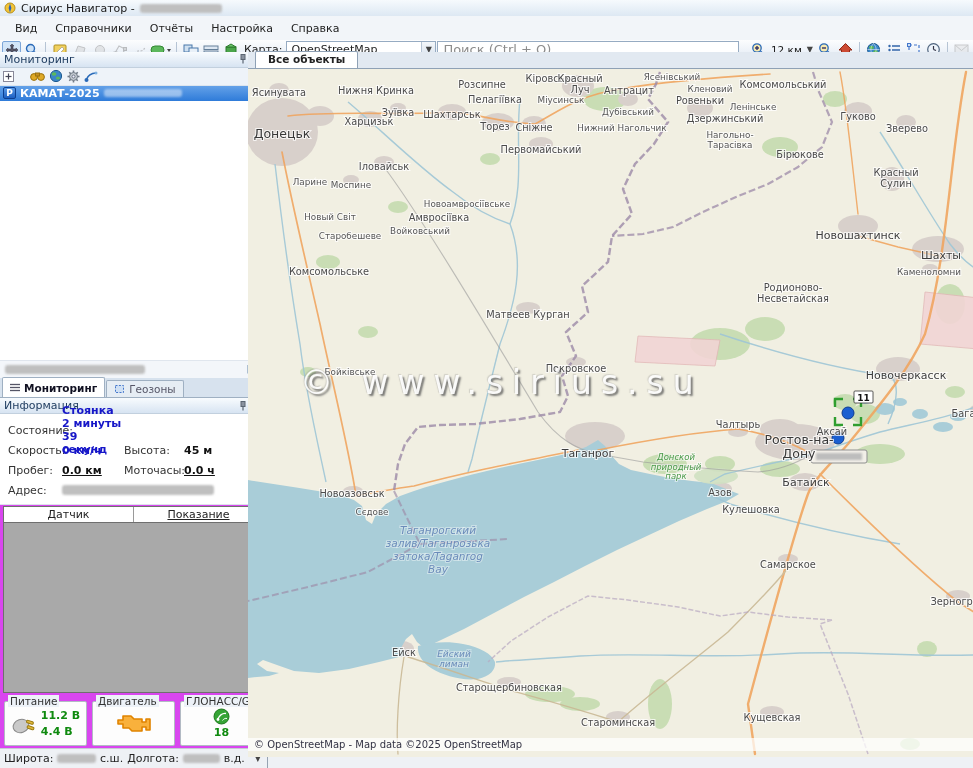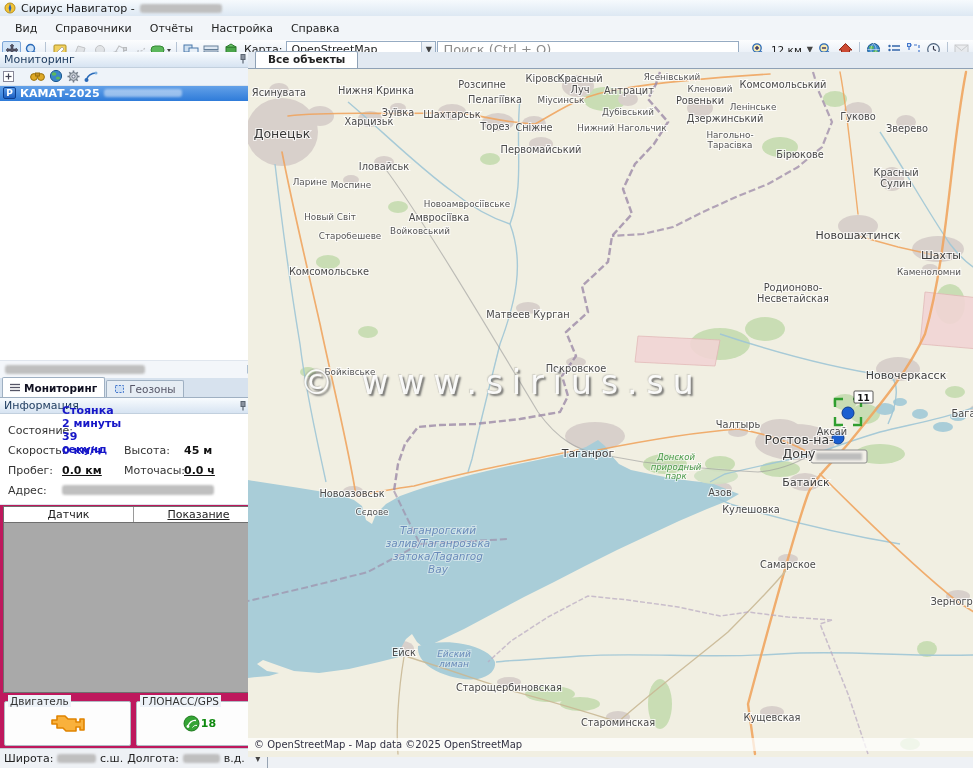--- a/index.html
+++ b/index.html
@@ -18,21 +18,21 @@
 .tsep {width:1px; height:15px; background:#b6c4d4; margin:0 3px;}
 .tlabel {padding:0 3px; color:#222;}
 .combo {display:flex; align-items:center; height:17px; border:1px solid #96abc2; background:#fff; width:150px; padding-left:4px; position:relative;}
 .combo .carr {margin-left:auto; width:14px; height:15px; background:linear-gradient(#f4f7fa,#d8e2ee); border-left:1px solid #b6c4d4; display:flex; align-items:center; justify-content:center; font-size:8px; color:#444;}
 .searchbox {height:17px; width:302px; border:1px solid #96abc2; font-size:13px; padding:0 5px; color:#222; font-family:inherit;}
 .searchbox::placeholder {color:#8d8d8d;}
 .scale-lbl {padding:0 2px; font-size:10.5px;}
 .mini-arr {font-size:8px; color:#444; padding:0 2px;}
 
 
-.leftpanel {position:absolute; left:0; top:52px; width:268px; bottom:0; background:#be185d; border-right:1px solid #96a3b2; display:flex; flex-direction:column;}
+.leftpanel {position:absolute; left:0; top:52px; width:268px; bottom:0; background:#d946ef; border-right:1px solid #96a3b2; display:flex; flex-direction:column;}
 .phead {height:16px; background:linear-gradient(#f8fbfe,#d7e4f2); border-bottom:1px solid #c2d0de; display:flex; align-items:center; padding:0 4px; color:#1c3a5e;}
 .phead .sp {flex:1;}
 .phx {color:#445; font-weight:bold; font-size:11px; line-height:10px; padding:0 2px; cursor:default;}
 .ptool {height:18px; background:#eef3f9; display:flex; align-items:center; gap:4px; padding:0 3px; border-bottom:1px solid #dde5ee;}
 .tree {height:276px; background:#fff; position:relative; overflow:hidden;}
 .trow {height:15px; background:linear-gradient(#63a1e8,#2f7bd9); color:#fff; display:flex; align-items:center; gap:4px; padding:0 3px; font-weight:bold;}
 .pbadge {width:13px; height:12px; background:linear-gradient(#5a9ae6,#1c5fc2); border:1px solid #0d3f8f; border-radius:2px; color:#fff; font-size:9px; font-weight:bold; display:flex; align-items:center; justify-content:center;}
 .treefoot {height:18px; background:#f3f6fa; display:flex; align-items:center; justify-content:space-between; padding:0 5px; border-top:1px solid #e0e6ee;}
 .tabs {height:20px; background:#d7e2ee; display:flex; align-items:flex-end; padding-left:2px; border-bottom:1px solid #9fb0c2;}
 .tab {height:17px; display:flex; align-items:center; gap:4px; padding:0 7px; border:1px solid #9fb0c2; border-bottom:none; background:#e6edf4; color:#556; margin-right:1px; font-size:10.5px; border-radius:2px 2px 0 0;}
@@ -370,32 +370,48 @@
     </div>
     <div class="senstable">
       <div class="thead">
         <span class="th">Датчик</span>
         <span class="th">Показание</span>
       </div>
       <div style="flex:1"></div>
     </div>
     <div class="gauges">
       <div class="group">
+        <span class="gtitle">Питание</span>
+        <div class="gbody">
+          <span style="display:inline-flex;">
+            <svg width="26" height="22" viewBox="0 0 26 22">
+                <ellipse cx="10" cy="13" rx="8" ry="6.5" fill="#c9c9c9" stroke="#8a8a8a" transform="rotate(-18 10 13)"></ellipse>
+                <rect x="16" y="7" width="7" height="2.6" rx="1.2" fill="#e0b93c" stroke="#9a7a10" transform="rotate(18 16 7)"></rect>
+                <rect x="16.6" y="12.4" width="7" height="2.6" rx="1.2" fill="#e0b93c" stroke="#9a7a10" transform="rotate(18 16.6 12.4)"></rect>
+              </svg>
+          </span>
+          <span style="display:flex;flex-direction:column;gap:3px;">
+            <span class="gval">11.2 В</span>
+            <span class="gval">4.4 В</span>
+          </span>
+        </div>
+      </div>
+      <div class="group">
         <span class="gtitle">Двигатель</span>
         <div class="gbody">
           <span style="display:inline-flex;">
             <svg width="40" height="26" viewBox="0 0 40 26">
                 <path d="M4 9 H9 V5 H17 L20 8 H28 V11 H32 V8 H36 V19 H32 V16 H28 V20 H18 L15 17 H9 V13 H4 Z" fill="#f9b13c" stroke="#e08400" stroke-width="1.6" stroke-linejoin="round"></path>
               </svg>
           </span>
         </div>
       </div>
       <div class="group">
         <span class="gtitle">ГЛОНАСС/GPS</span>
-        <div class="gbody" style="flex-direction:row; gap:1px;">
+        <div class="gbody" style="flex-direction:column; gap:1px;">
           <span style="display:inline-flex;">
             <svg width="17" height="17" viewBox="0 0 17 17">
                 <circle cx="8.5" cy="8.5" r="7.5" fill="#35a435" stroke="#1e7a1e"></circle>
                 <path d="M4.5 11.5 C7 6.5 10 5 13 5.5" fill="none" stroke="#fff" stroke-width="1.4"></path>
                 <circle cx="5" cy="11.5" r="1.4" fill="#fff"></circle>
                 <path d="M9.5 12.5 C11 10.5 12.5 10 14 10.5" fill="none" stroke="#fff" stroke-width="1"></path>
               </svg>
           </span>
           <span class="gval">18</span>
         </div>

